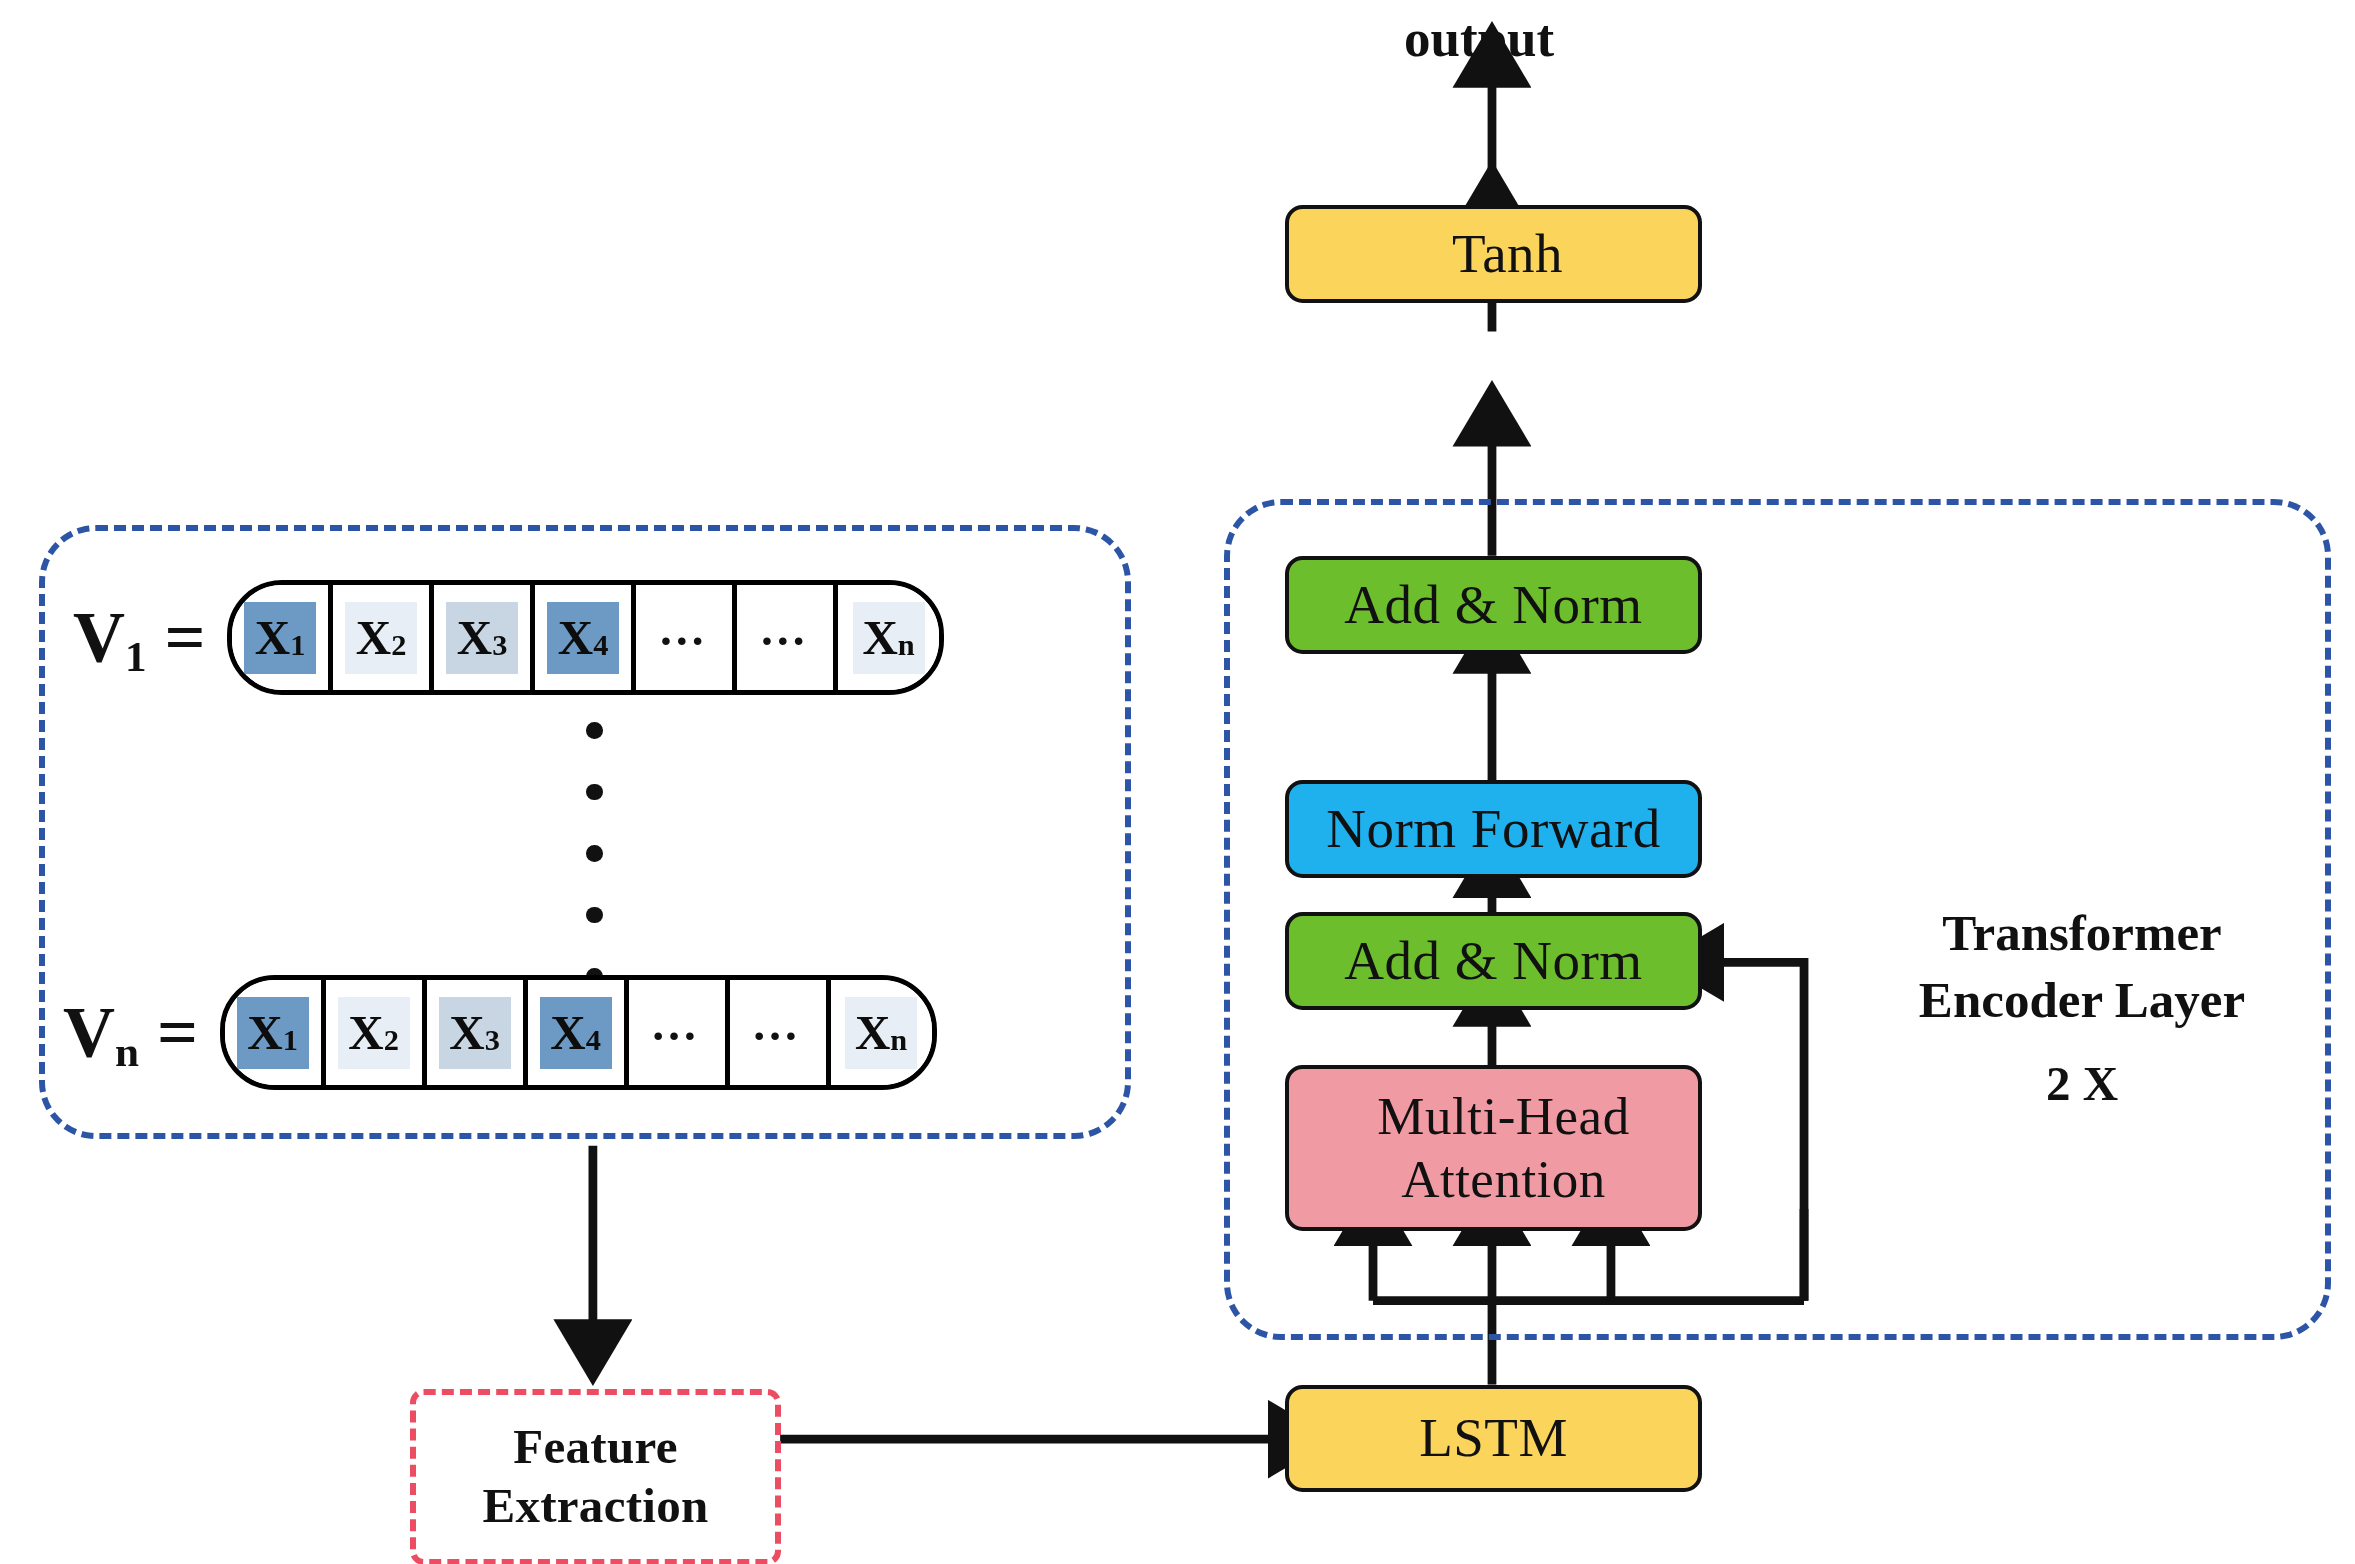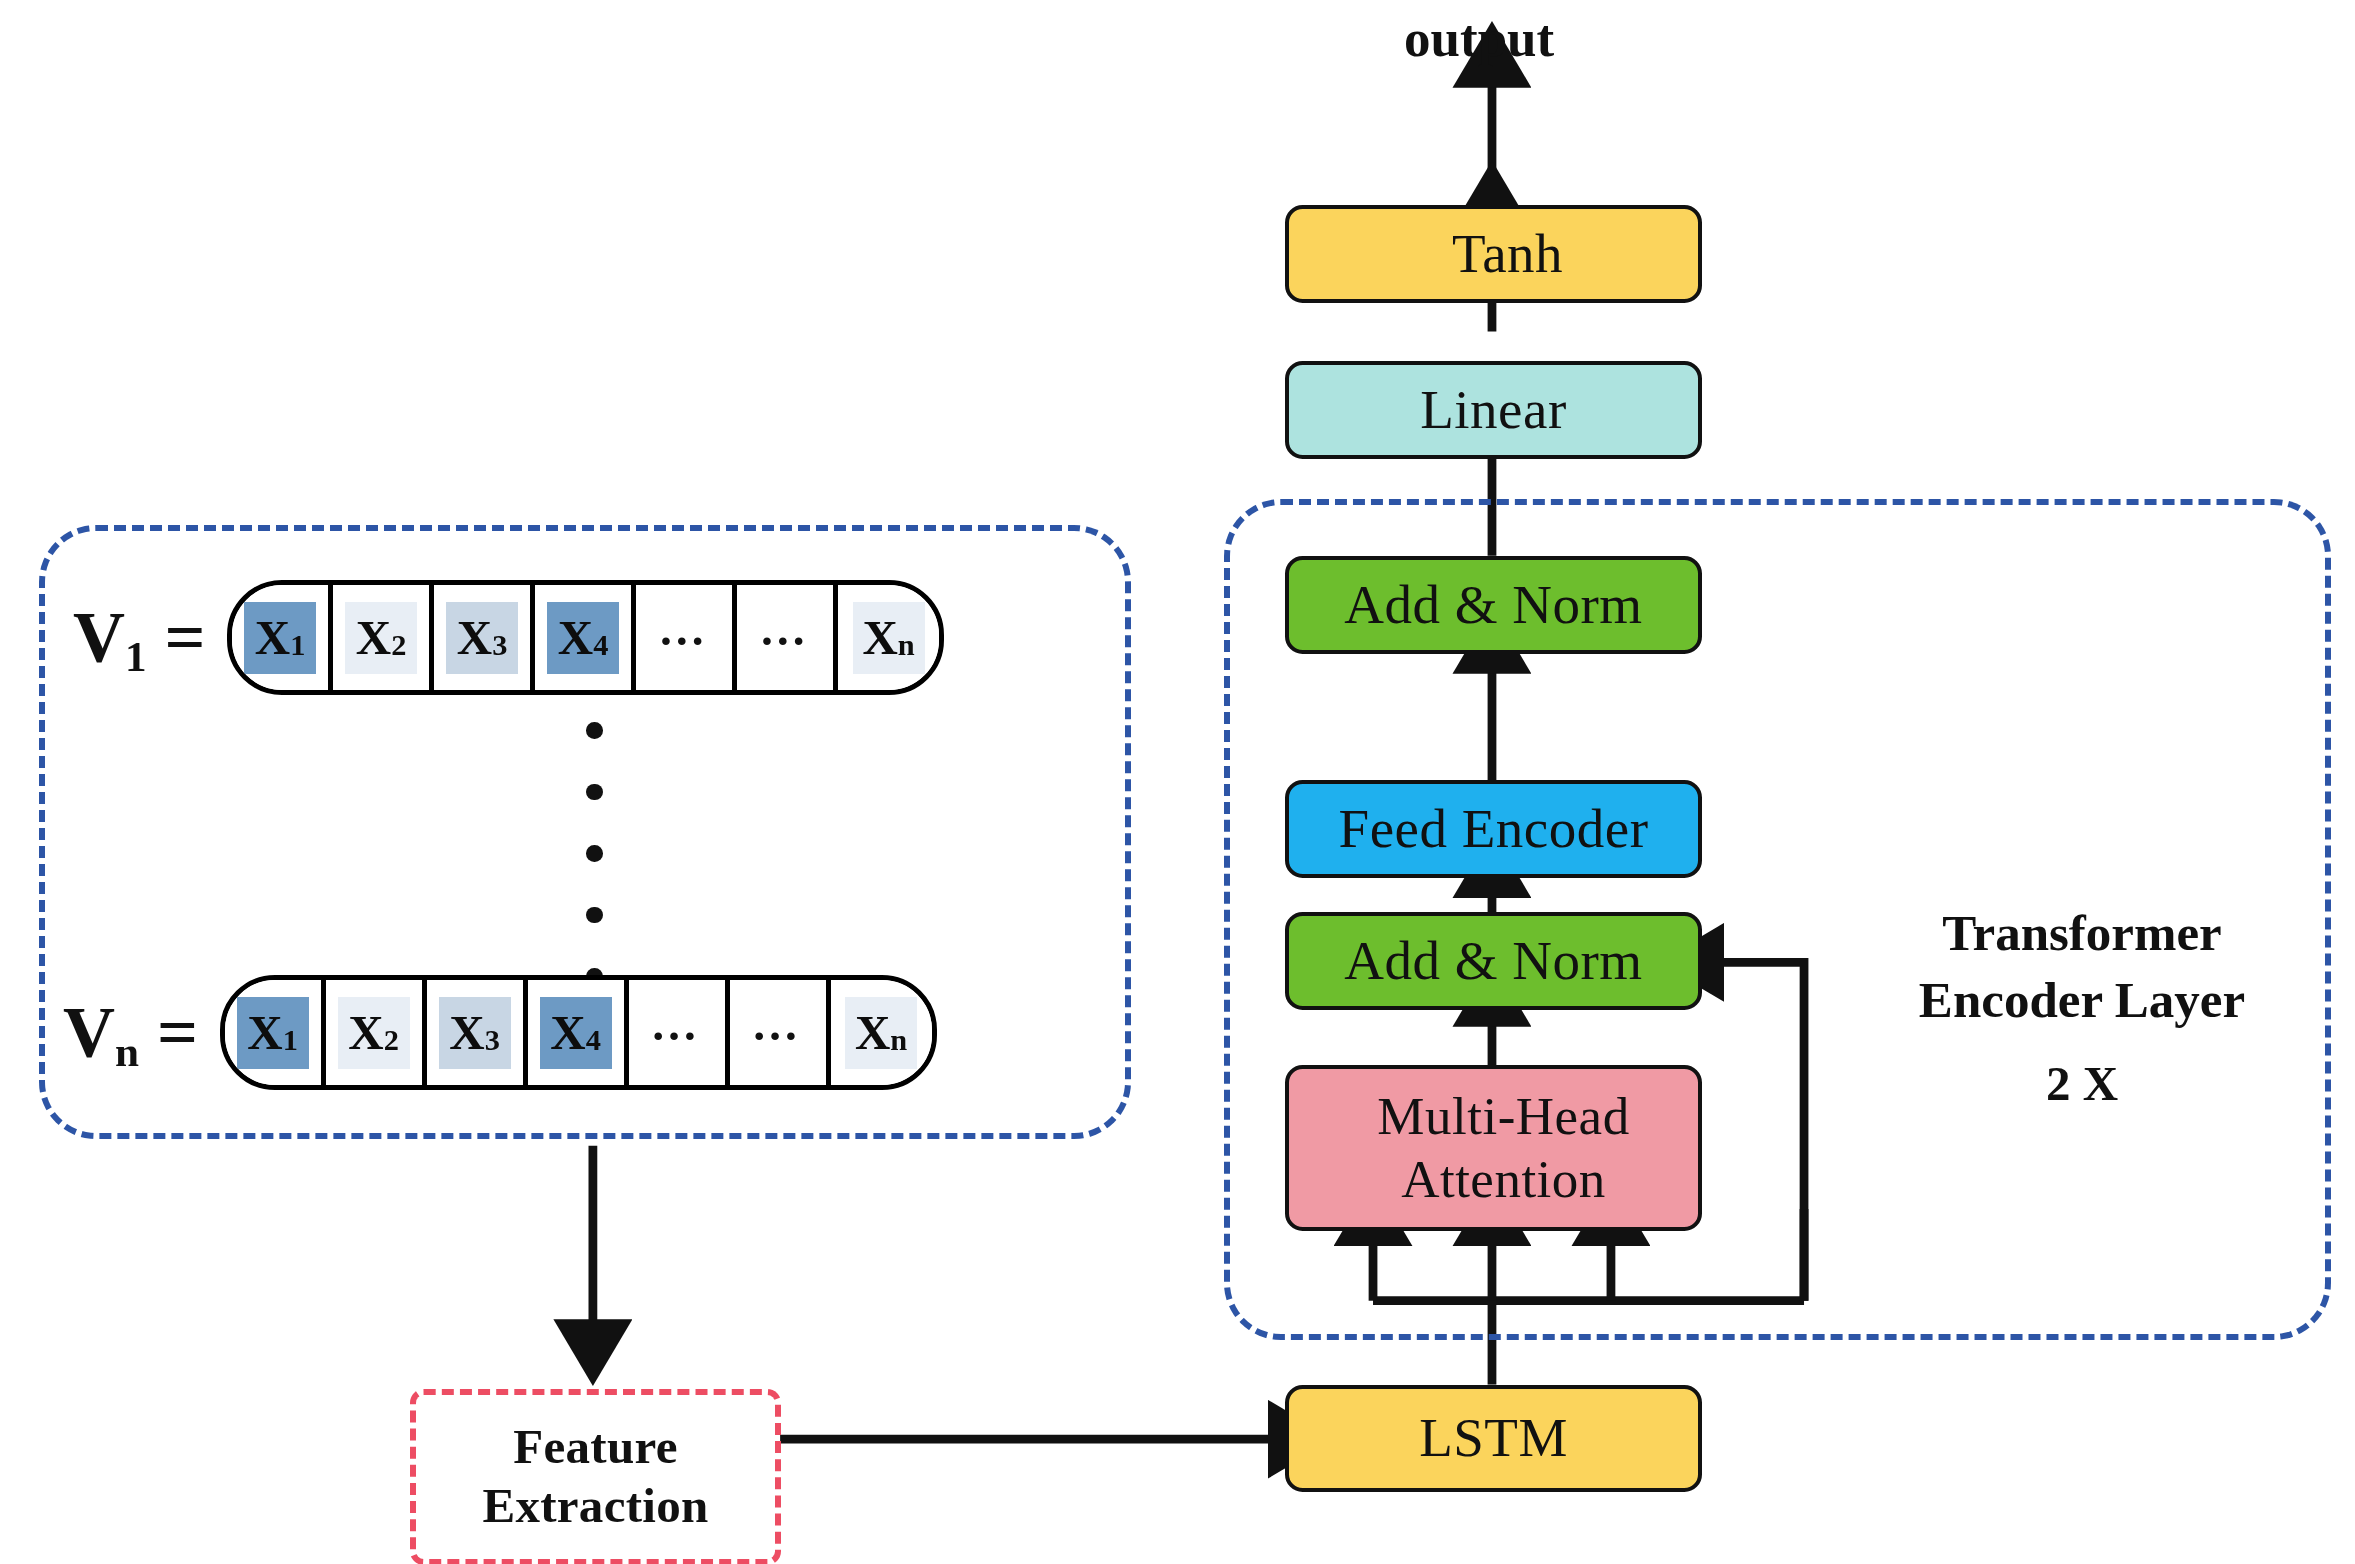--- a/index.html
+++ b/index.html
@@ -265,30 +265,27 @@
   <div class="encoder-caption" style="left:1853px;top:834px;width:458px;">
     <span style="white-space:pre-line;">Transformer
 Encoder Layer</span>
     <span class="rep">2 X</span>
   </div>
 
   <div class="node blk-tanh" style="left:1285px;top:205px;width:417px;height:98px;">
     <span class="stack-label">Tanh</span>
   </div>
 
-  <div class="node blk-linear" style="left:1285px;top:361px;width:417px;height:98px;">
-    <span class="stack-label">Linear</span>
-  </div>
 
   <div class="node blk-addnorm" style="left:1285px;top:556px;width:417px;height:98px;">
     <span class="stack-label">Add &amp; Norm</span>
   </div>
 
   <div class="node blk-ff" style="left:1285px;top:780px;width:417px;height:98px;">
-    <span class="stack-label">Feed Encoder</span>
+    <span class="stack-label">Norm Forward</span>
   </div>
 
   <div class="node blk-addnorm" style="left:1285px;top:912px;width:417px;height:98px;">
     <span class="stack-label">Add &amp; Norm</span>
   </div>
 
   <div class="node blk-mha" style="left:1285px;top:1065px;width:417px;height:166px;padding-left:20px;">
     <span class="stack-label two-line">Multi-Head
 Attention</span>
   </div>

